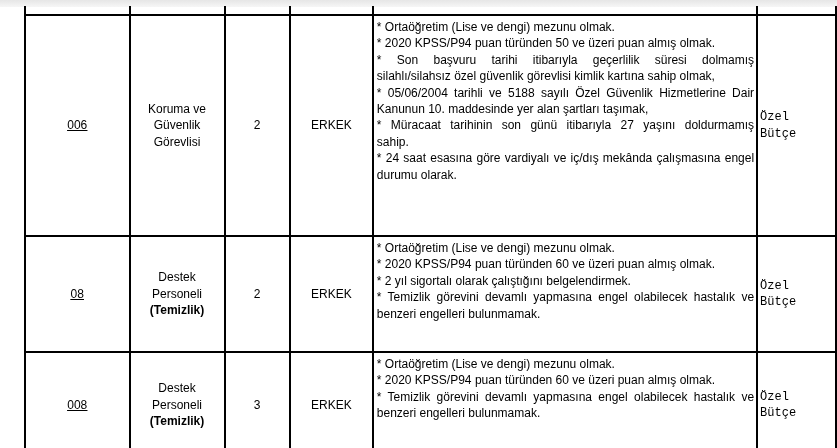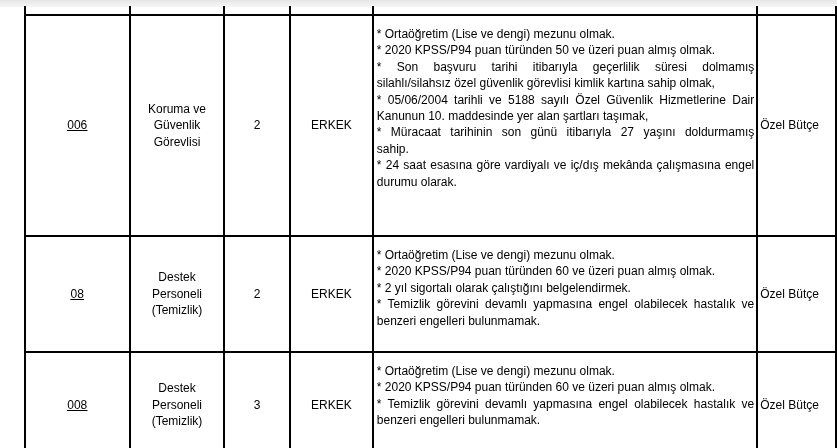--- a/index.html
+++ b/index.html
@@ -34,29 +34,29 @@
       font-size: 12px;
       line-height: 16.4px;
       vertical-align: middle;
     }
     .tbl tr.header-stub td { height: 0px; border-top: none; }
     .c-code { width: 97px; text-align: center; text-decoration: underline; }
     .c-title { width: 86px; text-align: center; }
     .c-count { width: 57px; text-align: center; }
     .c-gender { width: 74px; text-align: center; }
     .c-req { width: 387px; text-align: justify; vertical-align: top !important; padding: 0 2px 0 3px !important; }
-    .c-budget { width: 72px; text-align: left; padding-left: 2px !important; }
+    .c-budget { width: 72px; text-align: left; padding-left: 2px !important; font-family: Liberation Mono, monospace; }
     .code-link { text-decoration: underline; }
-    .bold { font-weight: normal; }
+    .bold { font-weight: bold; }
     .req-line { display: block; text-align: justify; text-align-last: left; }
     .req-line.just { text-align-last: justify; }
     .row-006 td { height: 211px; }
     .row-07 td { height: 106px; }
     .row-008 td { height: 96px; }
-    .req-block { padding-top: 10px; }
+    .req-block { padding-top: 3px; }
   </style>
 </head>
 <body>
 
 <div class="top-shade"></div>
 
 <table class="tbl">
   <tbody id="tbody">
     <tr class="header-stub">
       <td class="c-code"></td>

